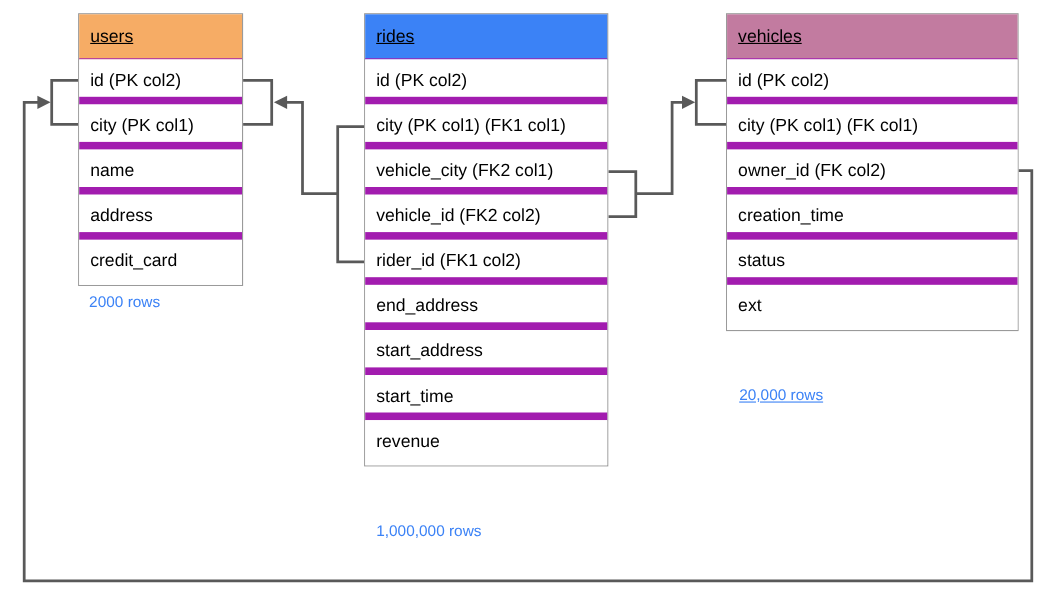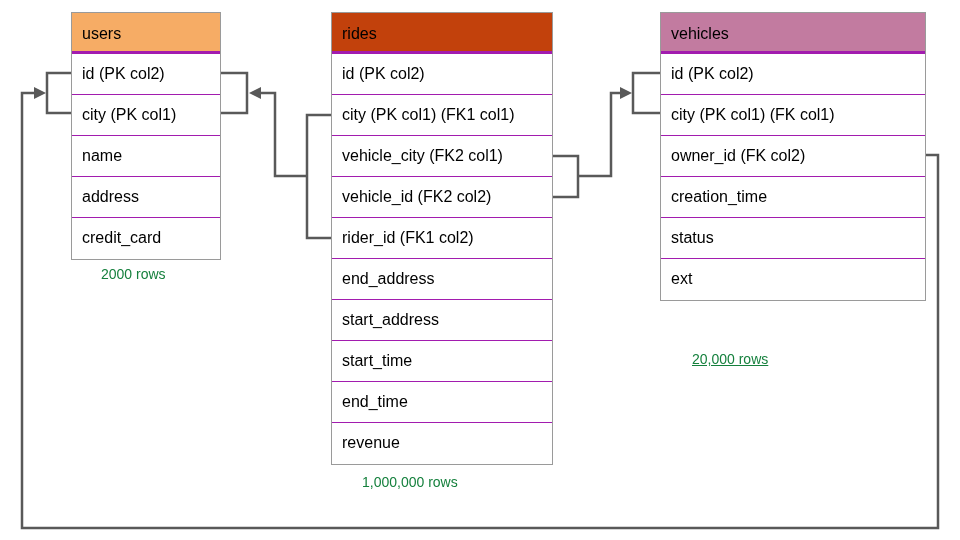--- a/index.html
+++ b/index.html
@@ -30,45 +30,45 @@
     border: 1px solid #9a9a9a;
     z-index: 2;
     box-sizing: border-box;
   }
   .db-table-header {
     height: 41px;
     line-height: 41px;
     padding-left: 10px;
     font-size: 16px;
     color: #000000;
-    border-bottom: 3px solid #a21caf;
+    border-bottom: 1px solid #a21caf;
     box-sizing: border-box;
+    text-decoration: underline;
   }
   .db-table-row {
     height: 41px;
     line-height: 40px;
     padding-left: 10px;
     font-size: 16px;
     color: #000000;
-    border-bottom: 1px solid #a21caf;
+    border-bottom: 7px solid #a21caf;
     box-sizing: border-box;
     background: #ffffff;
   }
   .db-table-row:last-child {
     border-bottom: none;
   }
   .table-users { left: 71px; width: 150px; }
   .table-rides { left: 331px; width: 222px; }
   .table-vehicles { left: 660px; width: 266px; }
   .row-count {
     position: absolute;
     font-size: 14px;
-    color: #15803d;
+    color: #3b82f6;
     z-index: 2;
-    margin-left: 20px;
   }
   .row-count-users { left: 81px; top: 266px; }
   .row-count-rides { left: 342px; top: 474px; }
   .row-count-vehicles { left: 672px; top: 351px; text-decoration: underline; }
   polyline {
     fill: none;
     stroke-width: 2.5;
   }
 </style>
 </head>
@@ -99,30 +99,29 @@
     <div class="db-table-header" style="background-color: rgb(246, 172, 101);">users</div>
     <div class="db-table-row">id (PK col2)</div>
     <div class="db-table-row">city (PK col1)</div>
     <div class="db-table-row">name</div>
     <div class="db-table-row">address</div>
     <div class="db-table-row">credit_card</div>
   </div>
   <div class="row-count row-count-users">2000 rows</div>
 
   <div class="db-table table-rides">
-    <div class="db-table-header" style="background-color: #c2410c;">rides</div>
+    <div class="db-table-header" style="background-color: #3b82f6;">rides</div>
     <div class="db-table-row">id (PK col2)</div>
     <div class="db-table-row">city (PK col1) (FK1 col1)</div>
     <div class="db-table-row">vehicle_city (FK2 col1)</div>
     <div class="db-table-row">vehicle_id (FK2 col2)</div>
     <div class="db-table-row">rider_id (FK1 col2)</div>
     <div class="db-table-row">end_address</div>
     <div class="db-table-row">start_address</div>
     <div class="db-table-row">start_time</div>
-    <div class="db-table-row">end_time</div>
     <div class="db-table-row">revenue</div>
   </div>
   <div class="row-count row-count-rides">1,000,000 rows</div>
 
   <div class="db-table table-vehicles">
     <div class="db-table-header" style="background-color: rgb(194, 123, 160);">vehicles</div>
     <div class="db-table-row">id (PK col2)</div>
     <div class="db-table-row">city (PK col1) (FK col1)</div>
     <div class="db-table-row">owner_id (FK col2)</div>
     <div class="db-table-row">creation_time</div>

